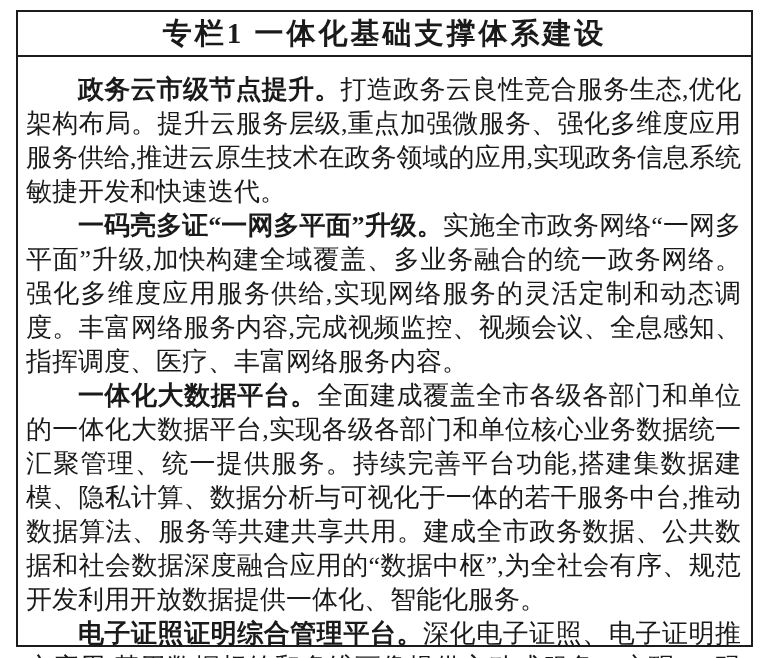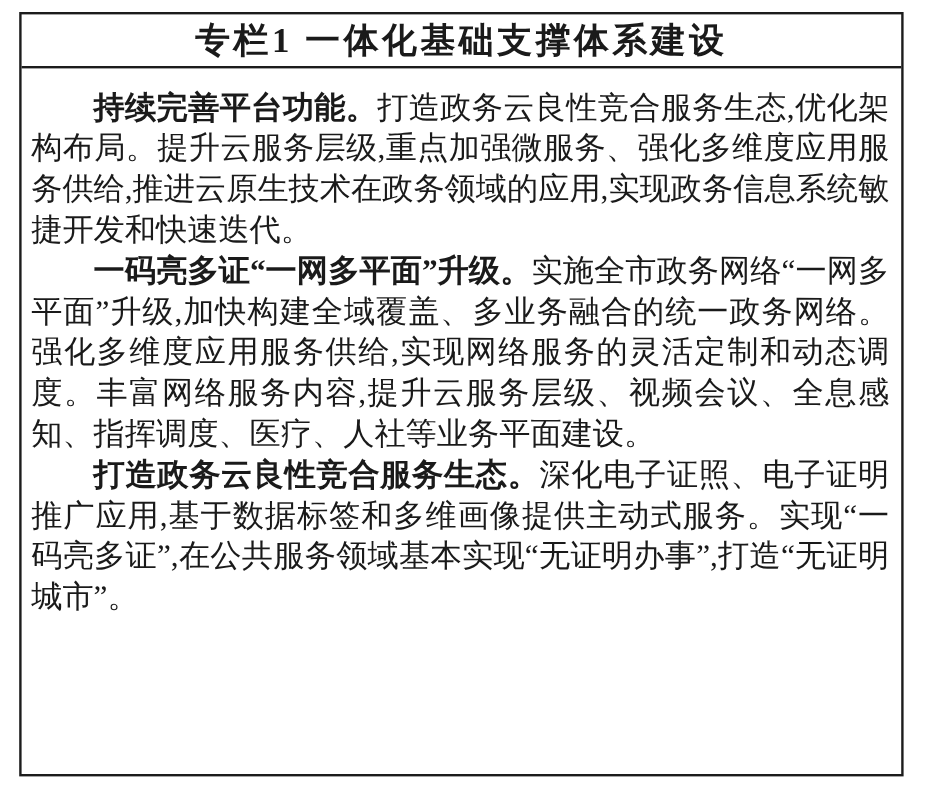--- a/index.html
+++ b/index.html
@@ -60,18 +60,19 @@
 </style>
 </head>
 <body>
 
 <div class="page">
   <div class="column-box">
     <div class="title-bar">
       <span class="title-text">专栏1 一体化基础支撑体系建设</span>
     </div>
     <div class="box-body">
-      <p><span class="lead">持续完善平台功能。</span><span>打造政务云良性竞合服务生态,优化架构布局。提升云服务层级,重点加强微服务、强化多维度应用服务供给,推进云原生技术在政务领域的应用,实现政务信息系统敏捷开发和快速迭代。</span></p>
-      <p><span class="lead">一码亮多证“一网多平面”升级。</span><span>实施全市政务网络“一网多平面”升级,加快构建全域覆盖、多业务融合的统一政务网络。强化多维度应用服务供给,实现网络服务的灵活定制和动态调度。丰富网络服务内容,提升云服务层级、视频会议、全息感知、指挥调度、医疗、人社等业务平面建设。</span></p>
-      <p><span class="lead">打造政务云良性竞合服务生态。</span><span>深化电子证照、电子证明推广应用,基于数据标签和多维画像提供主动式服务。实现“一码亮多证”,在公共服务领域基本实现“无证明办事”,打造“无证明城市”。</span></p>
+      <p><span class="lead">政务云市级节点提升。</span><span>打造政务云良性竞合服务生态,优化架构布局。提升云服务层级,重点加强微服务、强化多维度应用服务供给,推进云原生技术在政务领域的应用,实现政务信息系统敏捷开发和快速迭代。</span></p>
+      <p><span class="lead">一码亮多证“一网多平面”升级。</span><span>实施全市政务网络“一网多平面”升级,加快构建全域覆盖、多业务融合的统一政务网络。强化多维度应用服务供给,实现网络服务的灵活定制和动态调度。丰富网络服务内容,完成视频监控、视频会议、全息感知、指挥调度、医疗、丰富网络服务内容。</span></p>
+      <p><span class="lead">一体化大数据平台。</span><span>全面建成覆盖全市各级各部门和单位的一体化大数据平台,实现各级各部门和单位核心业务数据统一汇聚管理、统一提供服务。持续完善平台功能,搭建集数据建模、隐私计算、数据分析与可视化于一体的若干服务中台,推动数据算法、服务等共建共享共用。建成全市政务数据、公共数据和社会数据深度融合应用的“数据中枢”,为全社会有序、规范开发利用开放数据提供一体化、智能化服务。</span></p>
+      <p><span class="lead">电子证照证明综合管理平台。</span><span>深化电子证照、电子证明推广应用,基于数据标签和多维画像提供主动式服务。实现“一码亮多证”,在公共服务领域基本实现“无证明办事”,打造“无证明城市”。</span></p>
     </div>
   </div>
 </div>
 
 </body></html>

